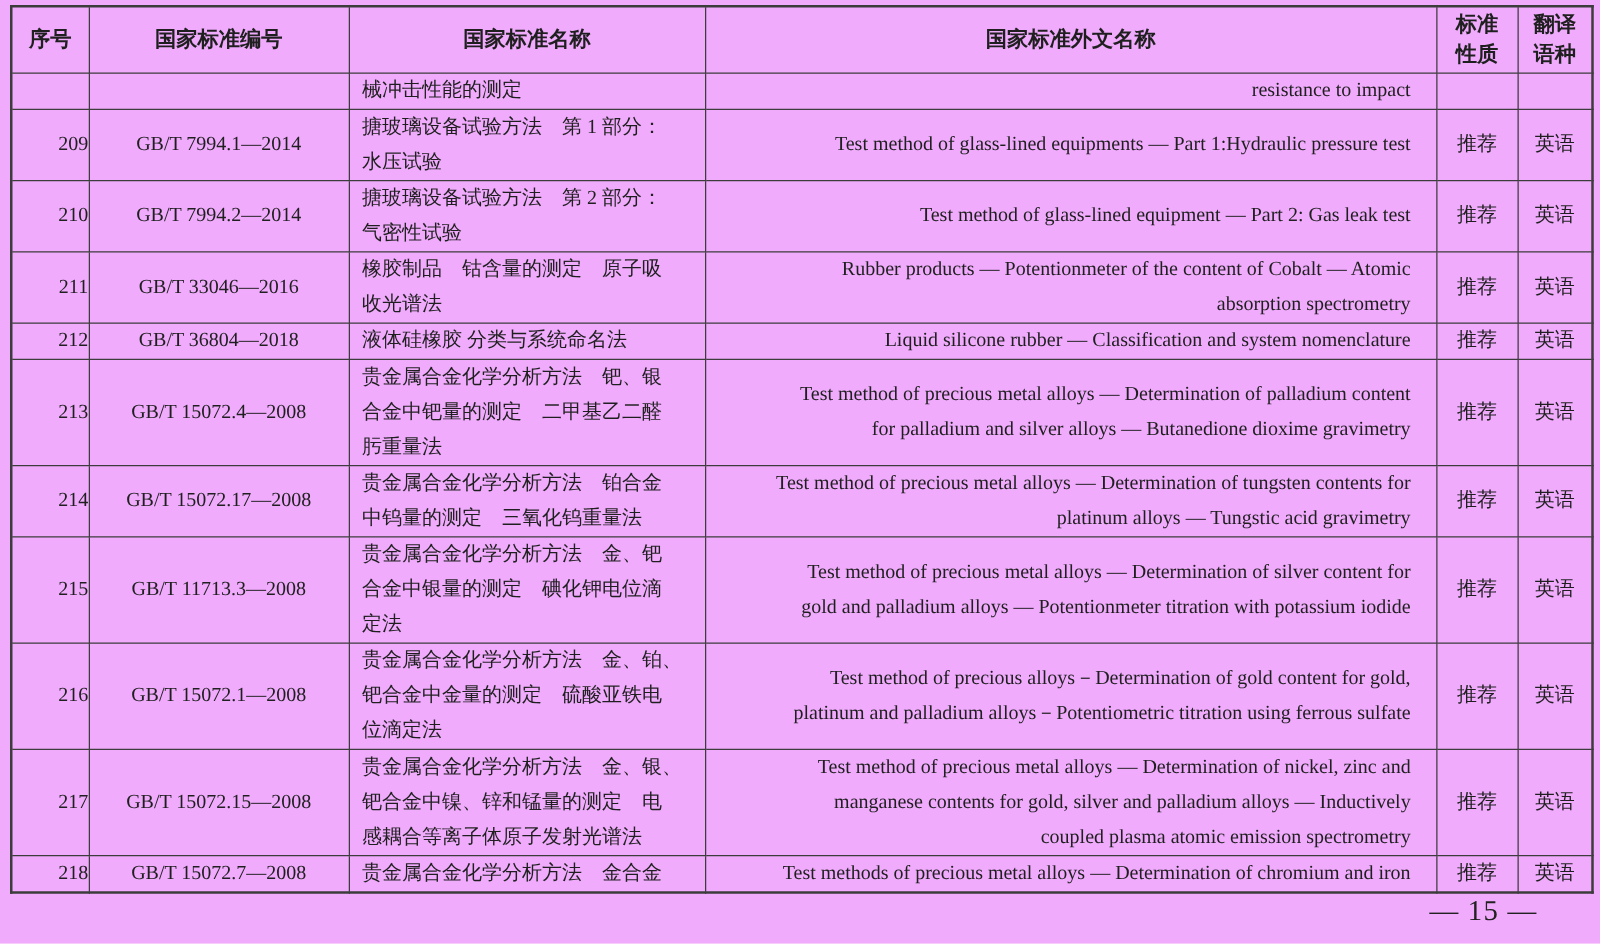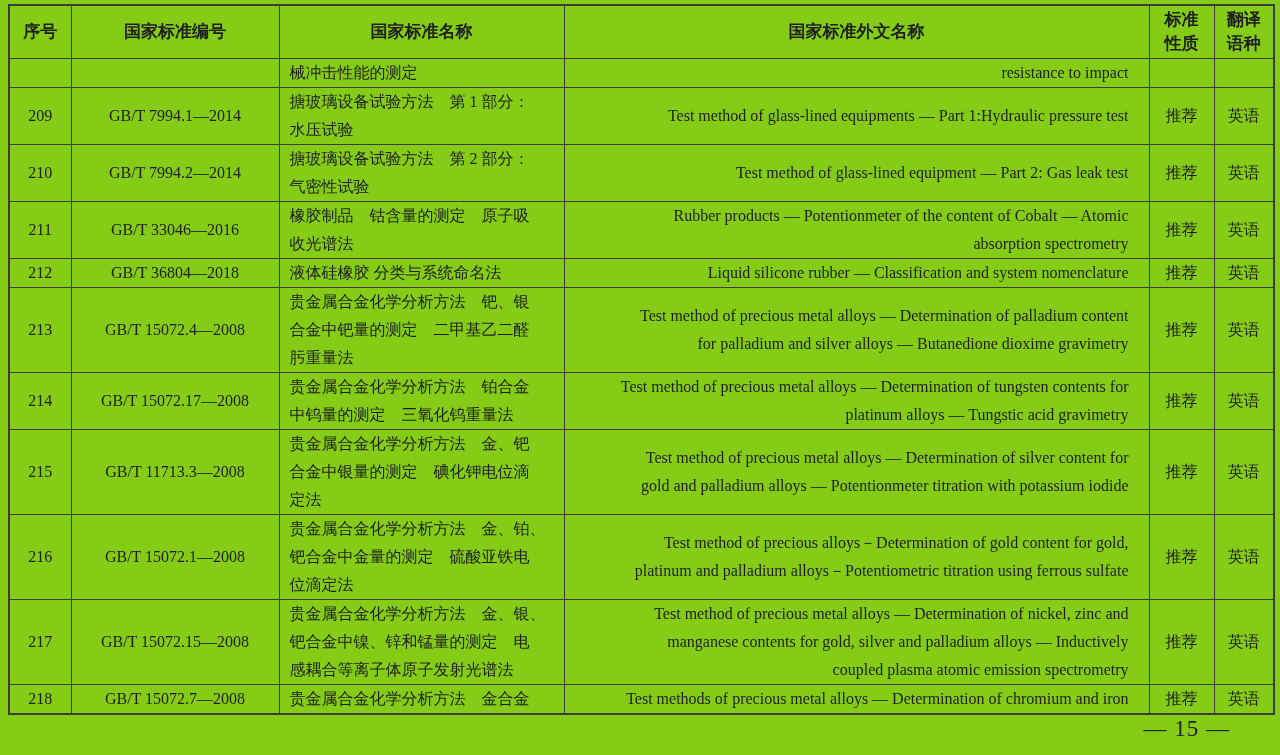--- a/index.html
+++ b/index.html
@@ -5,21 +5,21 @@
   * { margin: 0; padding: 0; box-sizing: border-box; }
   html, body {
     width: 1280px; height: 755px;
     background: #ffffff;
     font-family: "Liberation Serif", "DejaVu Serif", serif;
     color: #1f1f1f;
   }
   .page {
     position: relative;
     width: 1280px; height: 755px;
-    background: #84cc16;
+    background: #f0abfc;
     overflow: hidden;
   }
   table.std {
     position: absolute;
     left: 8px; top: 4px;
     width: 1265px;
     border-collapse: collapse;
     table-layout: fixed;
     border: 2px solid #3c3c3c;
   }
@@ -31,21 +31,21 @@
     line-height: 28px;
     font-size: 16px;
   }
   table.std th {
     font-weight: bold;
     text-align: center;
     font-size: 17px;
     line-height: 24px;
     font-family: "Liberation Sans", "DejaVu Sans", sans-serif;
   }
-  td.c-no   { text-align: center; font-size: 16.5px; margin-top: 12px; }
+  td.c-no   { text-align: right; font-size: 16.5px; margin-top: 12px; }
   td.c-code { text-align: center; font-size: 16.5px; }
   td.c-zh   { text-align: left; padding: 0 4px 0 10px; font-size: 16px; }
   td.c-en   { text-align: right; padding: 0 20px; font-size: 15.5px; }
   td.c-nat  { text-align: center; margin-top: 40px; }
   td.c-lang { text-align: center; }
   .pageno {
     position: absolute;
     right: 50px; top: 716px;
     font-size: 23px;
     letter-spacing: 1px;

